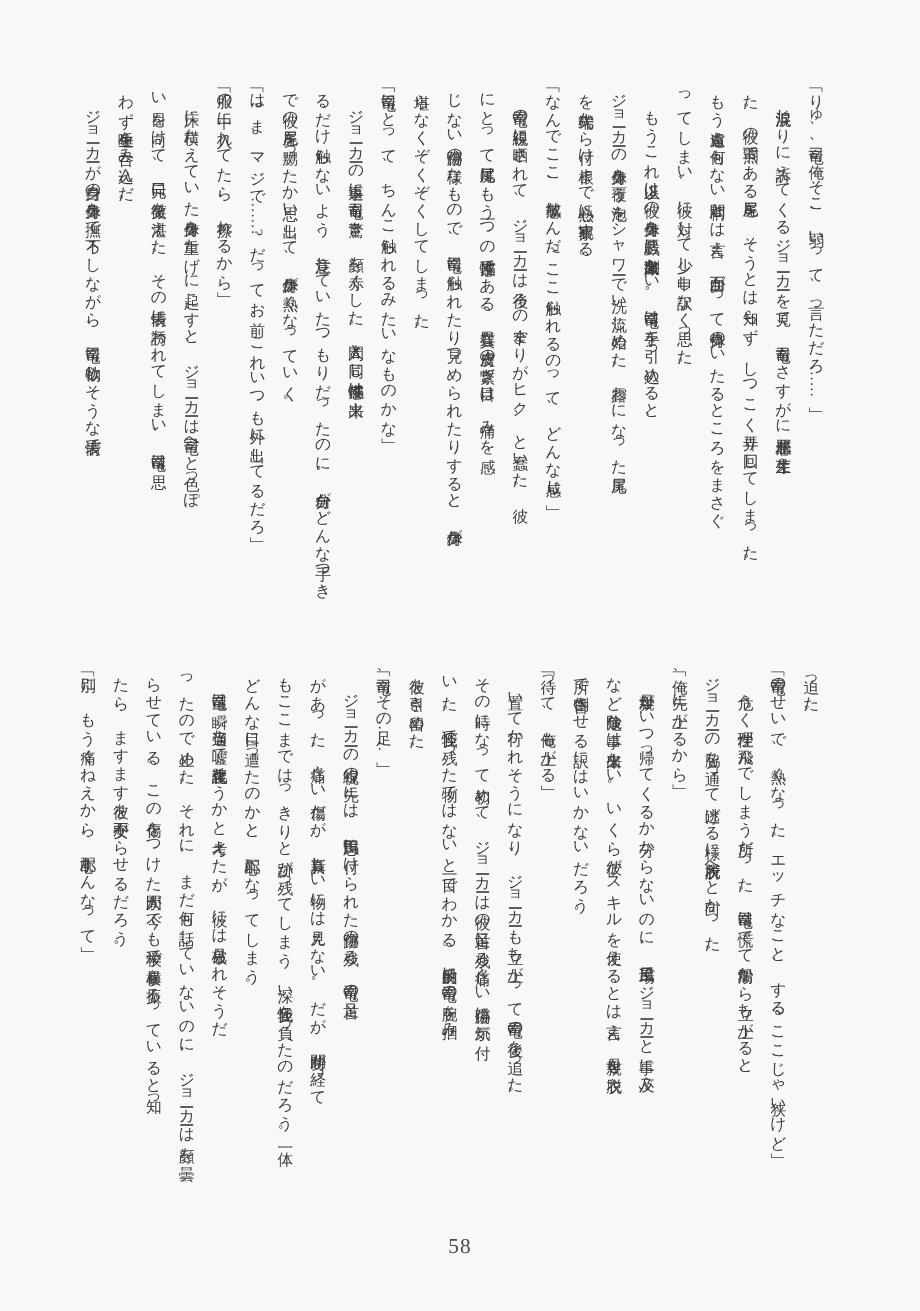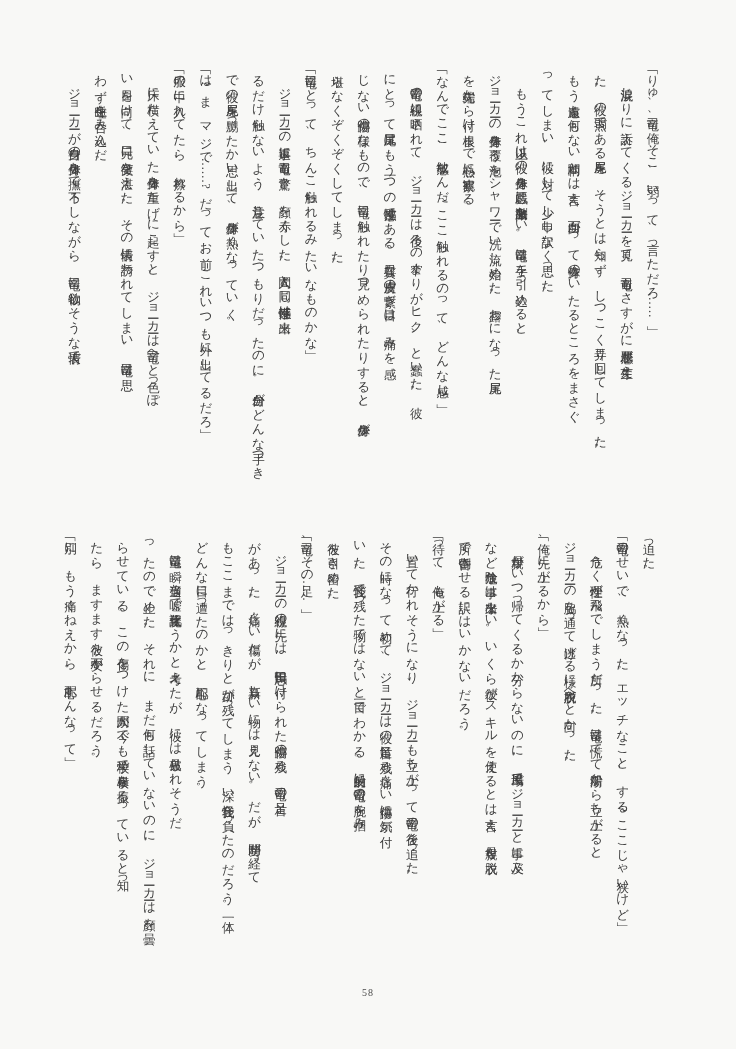--- a/index.html
+++ b/index.html
@@ -39,21 +39,21 @@
   .tcol {
     line-height: 26.3px;
     height: 100%;
   }
   .pagenum {
     position: absolute;
     top: 987px;
     left: 0;
     width: 100%;
     text-align: center;
-    font-size: 10px;
+    font-size: 17px;
     letter-spacing: 1px;
     color: #4a4a4a;
   }
 </style>
 </head>
 <body>
 
 <div class="page">
 
   <div class="tblock tblock-top">

